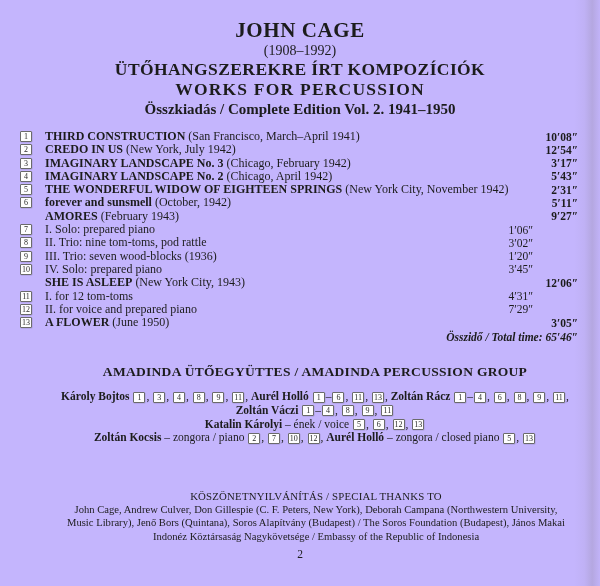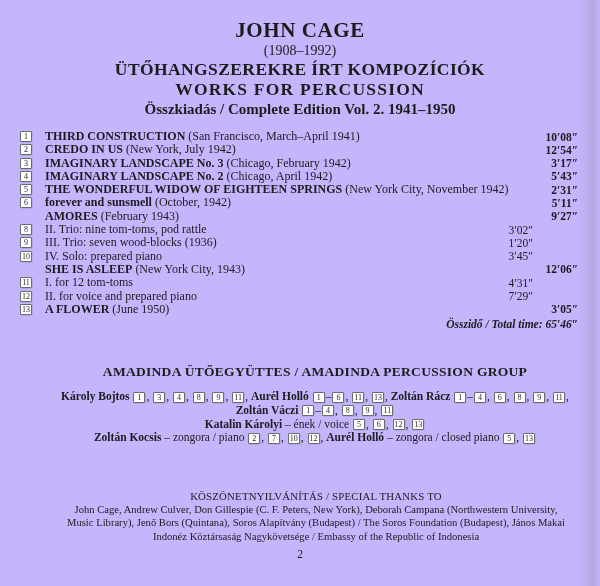--- a/index.html
+++ b/index.html
@@ -66,20 +66,21 @@
 
   <section class="tracklist">
     <div id="track-rows">
         <div class="track-row"><span class="tnum"><span class="numbox">1</span></span><span class="ttitle"><b>THIRD CONSTRUCTION</b> (San Francisco, March–April 1941)</span><span class="ttime work">10′08″</span></div>
         <div class="track-row"><span class="tnum"><span class="numbox">2</span></span><span class="ttitle"><b>CREDO IN US</b> (New York, July 1942)</span><span class="ttime work">12′54″</span></div>
         <div class="track-row"><span class="tnum"><span class="numbox">3</span></span><span class="ttitle"><b>IMAGINARY LANDSCAPE No. 3</b> (Chicago, February 1942)</span><span class="ttime work">3′17″</span></div>
         <div class="track-row"><span class="tnum"><span class="numbox">4</span></span><span class="ttitle"><b>IMAGINARY LANDSCAPE No. 2</b> (Chicago, April 1942)</span><span class="ttime work">5′43″</span></div>
         <div class="track-row"><span class="tnum"><span class="numbox">5</span></span><span class="ttitle"><b>THE WONDERFUL WIDOW OF EIGHTEEN SPRINGS</b> (New York City, November 1942)</span><span class="ttime work">2′31″</span></div>
         <div class="track-row"><span class="tnum"><span class="numbox">6</span></span><span class="ttitle"><b>forever and sunsmell</b> (October, 1942)</span><span class="ttime work">5′11″</span></div>
         <div class="track-row"><span class="tnum"></span><span class="ttitle"><b>AMORES</b> (February 1943)</span><span class="ttime work">9′27″</span></div>
+        <div class="track-row"><span class="tnum"><span class="numbox">7</span></span><span class="ttitle">I. Solo: prepared piano</span><span class="ttime mov">1′06″</span></div>
         <div class="track-row"><span class="tnum"><span class="numbox">8</span></span><span class="ttitle">II. Trio: nine tom-toms, pod rattle</span><span class="ttime mov">3′02″</span></div>
         <div class="track-row"><span class="tnum"><span class="numbox">9</span></span><span class="ttitle">III. Trio: seven wood-blocks (1936)</span><span class="ttime mov">1′20″</span></div>
         <div class="track-row"><span class="tnum"><span class="numbox">10</span></span><span class="ttitle">IV. Solo: prepared piano</span><span class="ttime mov">3′45″</span></div>
         <div class="track-row"><span class="tnum"></span><span class="ttitle"><b>SHE IS ASLEEP</b> (New York City, 1943)</span><span class="ttime work">12′06″</span></div>
         <div class="track-row"><span class="tnum"><span class="numbox">11</span></span><span class="ttitle">I. for 12 tom-toms</span><span class="ttime mov">4′31″</span></div>
         <div class="track-row"><span class="tnum"><span class="numbox">12</span></span><span class="ttitle">II. for voice and prepared piano</span><span class="ttime mov">7′29″</span></div>
         <div class="track-row"><span class="tnum"><span class="numbox">13</span></span><span class="ttitle"><b>A FLOWER</b> (June 1950)</span><span class="ttime work">3′05″</span></div>
       </div>
     <div class="total-line">Összidő / Total time: 65′46″</div>
   </section>

